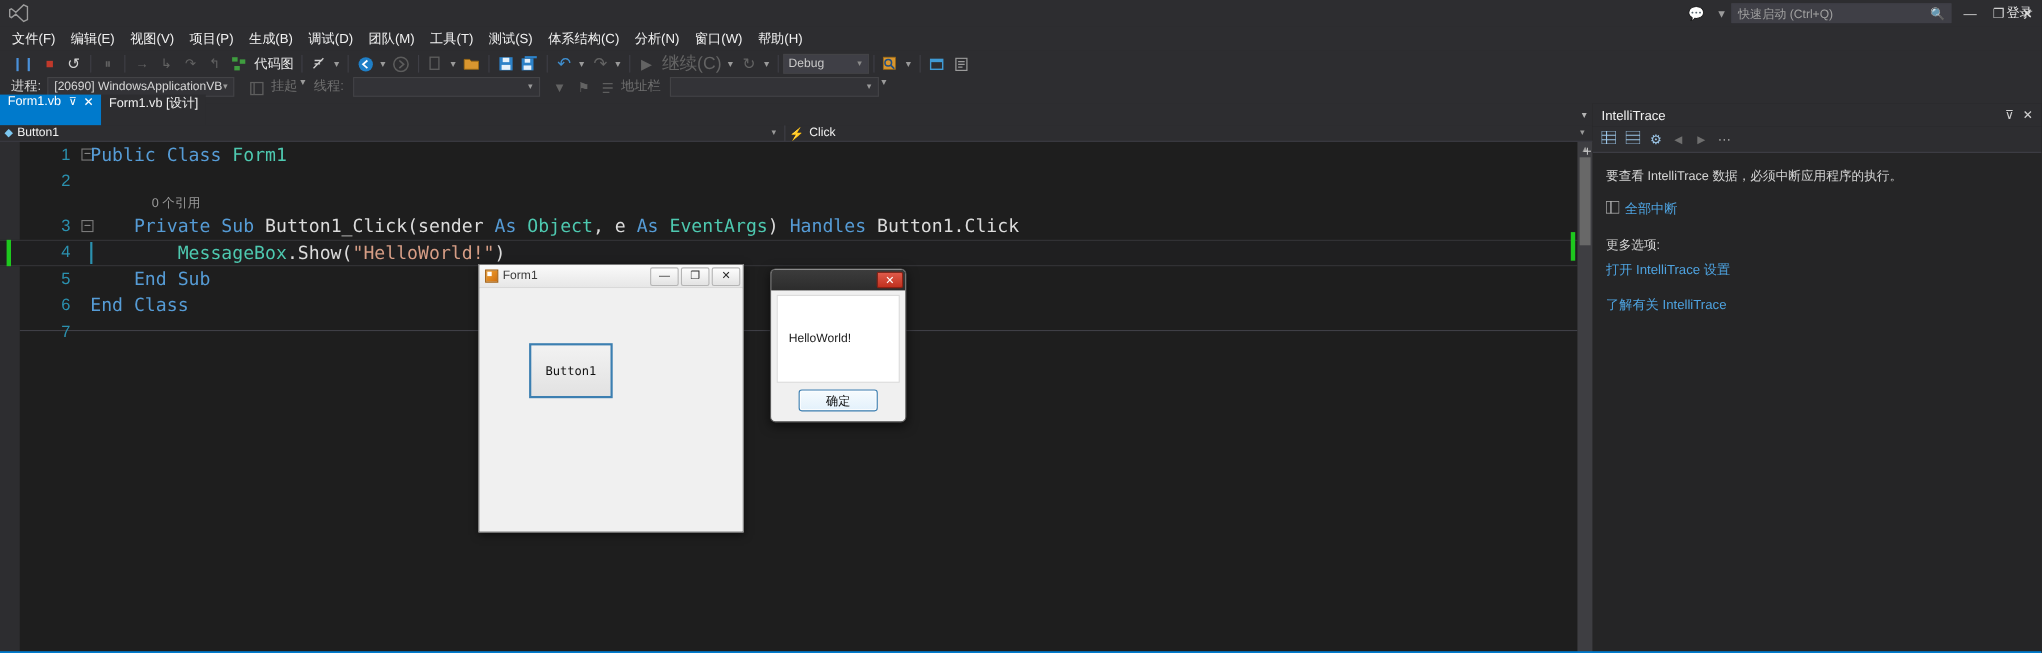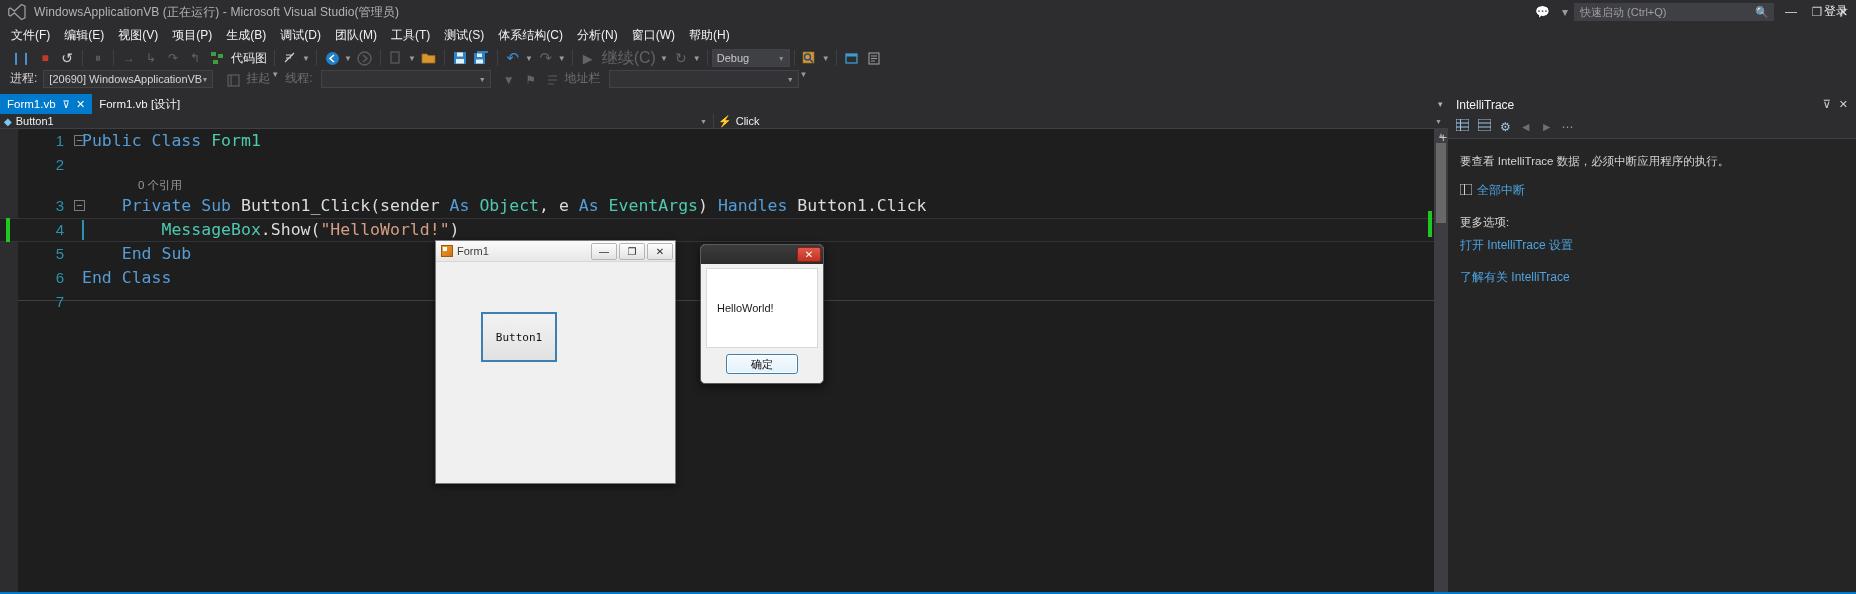--- a/index.html
+++ b/index.html
@@ -86,21 +86,21 @@
   }
   .dcombo .arr { position: absolute; right: 4px; font-size: 7px; color: #9a9a9a; }
   .dcombo.empty { color: #6a6a6a; }
 
   
   .tabstrip {
     position: absolute; left: 0; top: 94px; width: 1448px; height: 20px;
     background: #2d2d30; display: flex; align-items: flex-end;
   }
   .tab {
-    height: 20px; display: flex; align-items: center; padding: 0 7px;
+    height: 28px; display: flex; padding: 0 7px;
     font-size: 11.5px; color: #f1f1f1; white-space: nowrap;
   }
   .tab.active { background: #007acc; color: #ffffff; }
   .tab.inactive { background: #2d2d30; color: #f1f1f1; }
   .tab-pin { font-size: 10px; margin-left: 7px; color: #ffffff; }
   .tab-close { font-size: 11px; margin-left: 6px; color: #ffffff; }
   .tab-chevron {
     position: absolute; right: 4px; top: 4px; color: #b4b4b4; font-size: 9px;
   }
 
@@ -302,21 +302,20 @@
 </style>
 </head>
 <body>
 
 <div class="titlebar">
   <span class="vs-logo">
     <svg width="18" height="18" viewBox="0 0 18 18">
       <path d="M13.5 1.5 L17 3.2 V14.8 L13.5 16.5 L6.4 9.9 L2.4 13 L0.8 12.1 V5.9 L2.4 5 L6.4 8.1 Z" fill="none" stroke="#9b9b9b" stroke-width="1.3"></path>
     </svg>
   </span>
-  <span class="title-text">WindowsApplicationVB (正在运行) - Microsoft Visual Studio(管理员)</span>
   <div class="title-right">
     <span class="tb-icon">💬</span>
     <span class="tb-icon">▾</span>
     <div class="qlaunch">
       <span>快速启动 (Ctrl+Q)</span>
       <span class="qlaunch-icon">🔍</span>
     </div>
     <span class="win-btn">—</span>
     <span class="win-btn">❐</span>
     <span class="win-btn">✕</span>

